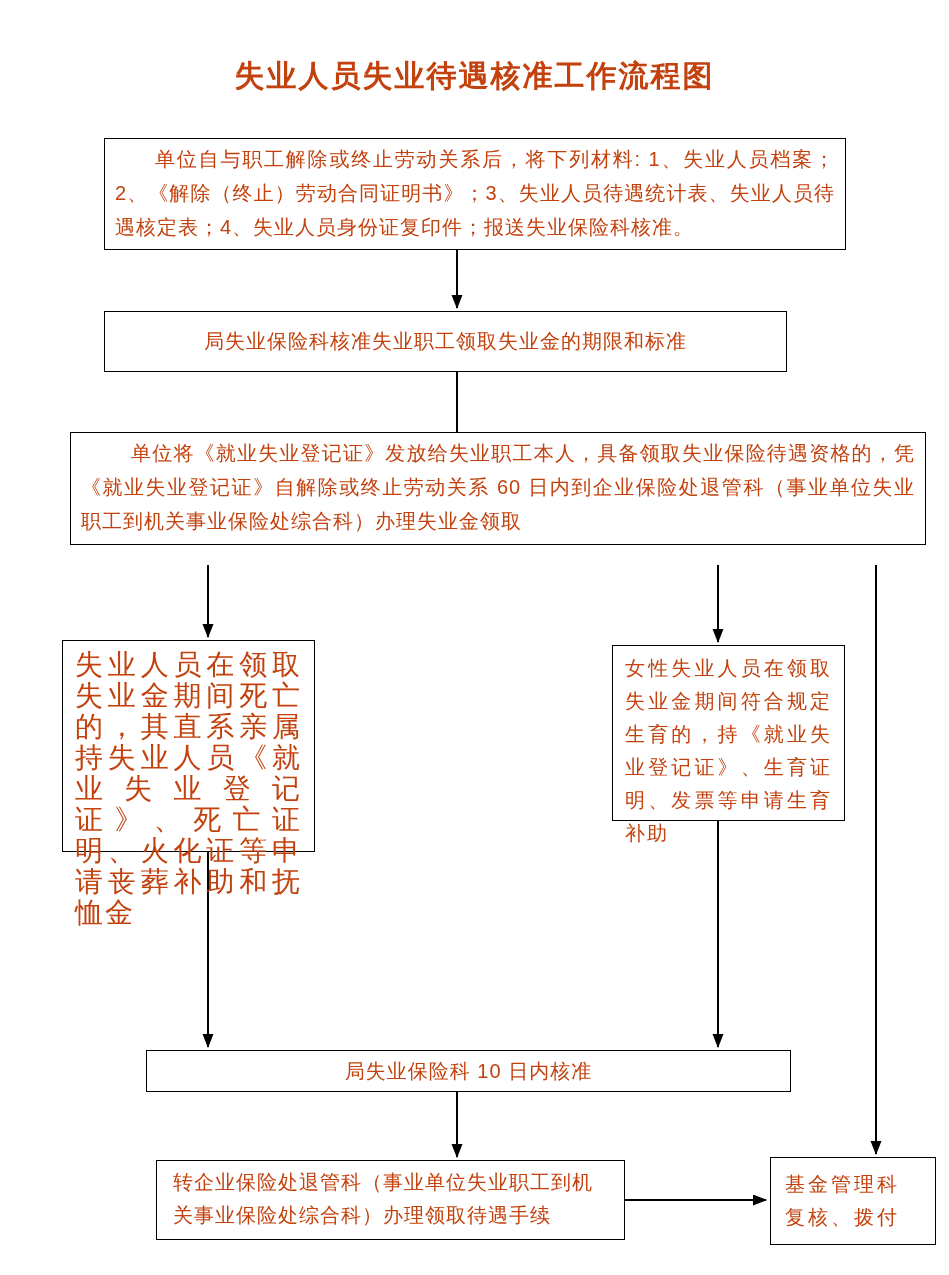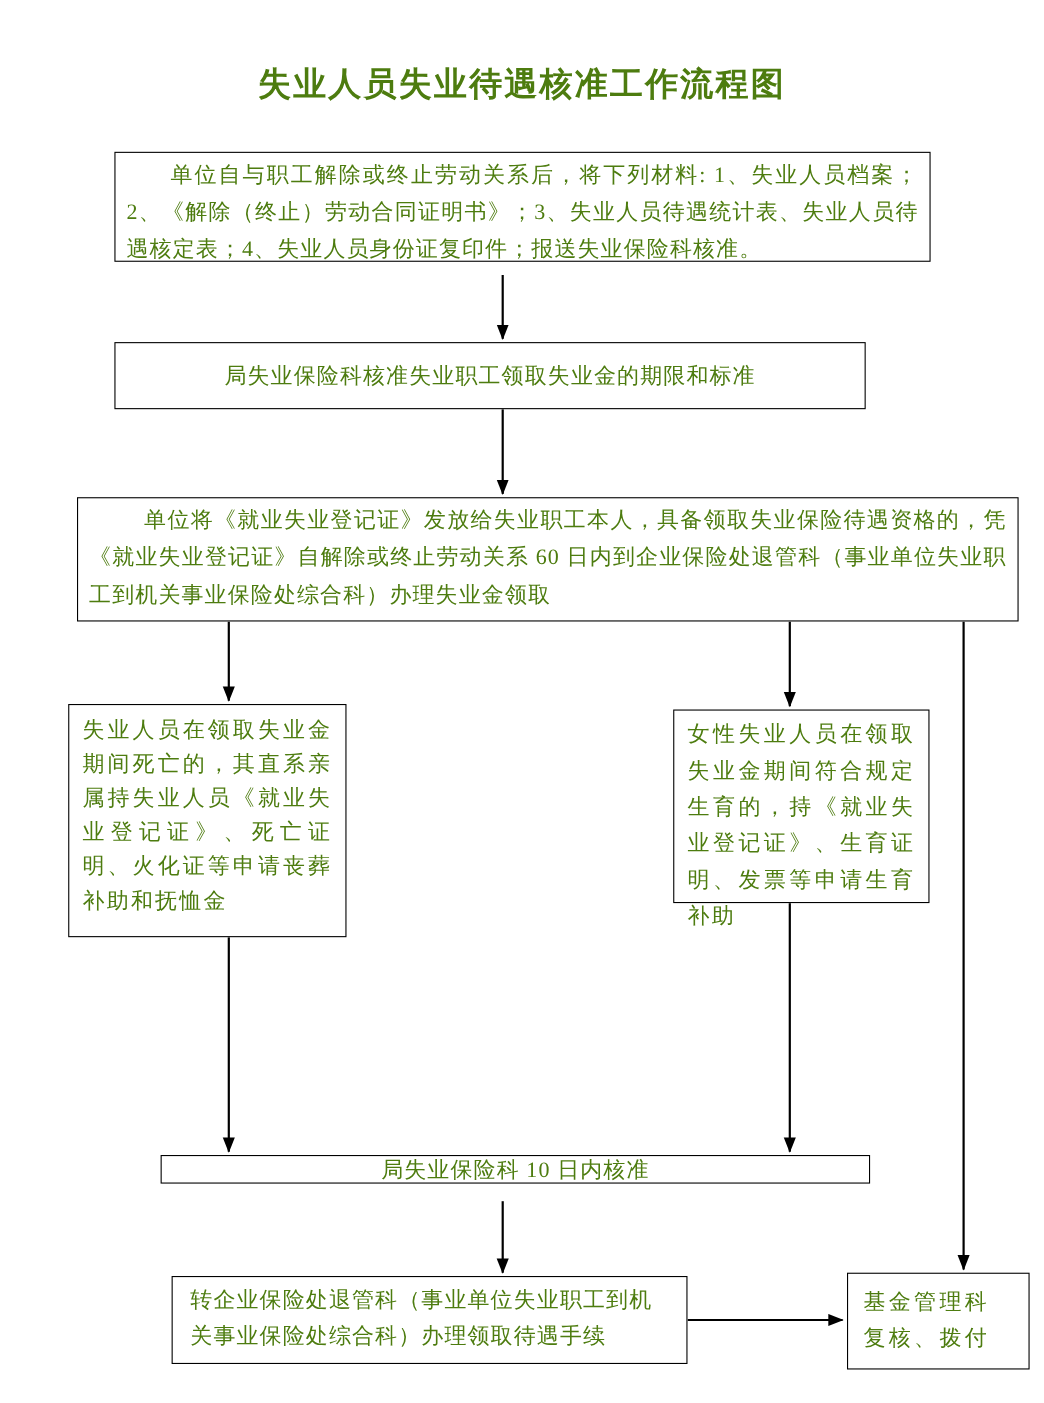--- a/index.html
+++ b/index.html
@@ -5,22 +5,22 @@
   html, body {
     margin: 0;
     padding: 0;
     background: #ffffff;
   }
   .canvas {
     position: relative;
     width: 949px;
     height: 1275px;
     background: #ffffff;
-    color: #4d7c0f;
-    font-family: Liberation Serif, serif;
+    color: #c2410c;
+    font-family: Liberation Sans, sans-serif;
     overflow: hidden;
   }
   .title {
     position: absolute;
     left: 0;
     top: 56px;
     width: 100%;
     text-align: center;
     font-size: 30px;
     font-weight: bold;
@@ -45,21 +45,21 @@
   .center-box {
     display: flex;
     align-items: center;
     justify-content: center;
     font-size: 20px;
     letter-spacing: 1px;
     text-align: right;
   }
   .side-para {
     margin: 0;
-    font-size: 20px;
+    font-size: 28px;
     line-height: 31px;
     letter-spacing: 2px;
     padding: 8px 12px;
     text-align: justify;
   }
   .side-para-r {
     margin: 0;
     font-size: 20px;
     line-height: 33px;
     letter-spacing: 2px;
@@ -110,41 +110,41 @@
     <line x1="457" y1="372" x2="457" y2="449" marker-end="url(#ah)"></line>
     <line x1="208" y1="565" x2="208" y2="637" marker-end="url(#ah)"></line>
     <line x1="718" y1="565" x2="718" y2="642" marker-end="url(#ah)"></line>
     <line x1="876" y1="565" x2="876" y2="1154" marker-end="url(#ah)"></line>
     <line x1="208" y1="852" x2="208" y2="1047" marker-end="url(#ah)"></line>
     <line x1="718" y1="821" x2="718" y2="1047" marker-end="url(#ah)"></line>
     <line x1="457" y1="1092" x2="457" y2="1157" marker-end="url(#ah)"></line>
     <line x1="625" y1="1200" x2="766" y2="1200" marker-end="url(#ah)"></line>
   </svg>
 
-  <div class="box" style="left:104px; top:138px; width:742px; height:100px;">
+  <div class="box" style="left:104px; top:138px; width:742px; height:112px;">
     <p class="para indent-2">单位自与职工解除或终止劳动关系后，将下列材料: 1、失业人员档案；2、《解除（终止）劳动合同证明书》；3、失业人员待遇统计表、失业人员待遇核定表；4、失业人员身份证复印件；报送失业保险科核准。</p>
   </div>
 
   <div class="box center-box" style="left:104px; top:311px; width:683px; height:61px;">
     <span>局失业保险科核准失业职工领取失业金的期限和标准</span>
   </div>
 
-  <div class="box" style="left:70px; top:452px; width:856px; height:113px;">
+  <div class="box" style="left:70px; top:432px; width:856px; height:113px;">
     <p class="para indent-25">单位将《就业失业登记证》发放给失业职工本人，具备领取失业保险待遇资格的，凭《就业失业登记证》自解除或终止劳动关系 60 日内到企业保险处退管科（事业单位失业职工到机关事业保险处综合科）办理失业金领取</p>
   </div>
 
   <div class="box" style="left:62px; top:640px; width:253px; height:212px;">
     <p class="side-para">失业人员在领取失业金期间死亡的，其直系亲属持失业人员《就业失业登记证》、死亡证明、火化证等申请丧葬补助和抚恤金</p>
   </div>
 
   <div class="box" style="left:612px; top:645px; width:233px; height:176px;">
     <p class="side-para-r">女性失业人员在领取失业金期间符合规定生育的，持《就业失业登记证》、生育证明、发票等申请生育补助</p>
   </div>
 
-  <div class="box center-box" style="left:146px; top:1050px; width:645px; height:26px;">
+  <div class="box center-box" style="left:146px; top:1050px; width:645px; height:42px;">
     <span>局失业保险科 10 日内核准</span>
   </div>
 
   <div class="box" style="left:156px; top:1160px; width:469px; height:80px; display:flex; align-items:flex-start;">
     <p class="bottom-para">转企业保险处退管科（事业单位失业职工到机关事业保险处综合科）办理领取待遇手续</p>
   </div>
 
   <div class="box" style="left:770px; top:1157px; width:166px; height:88px; display:flex; align-items:center;">
     <p class="fund-para">基金管理科复核、拨付</p>
   </div>

